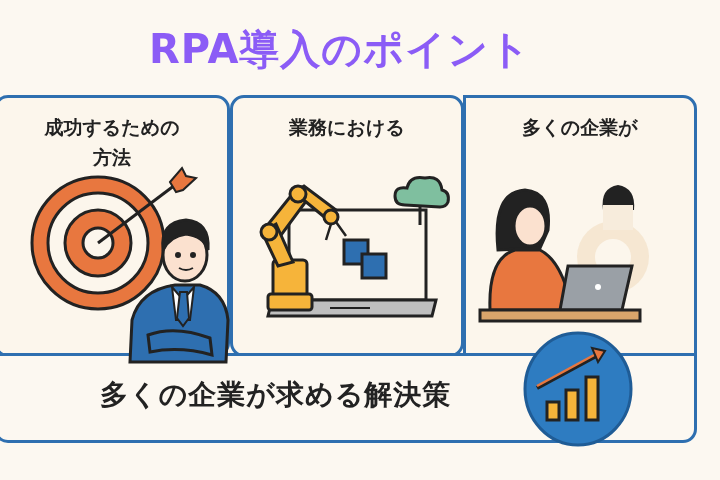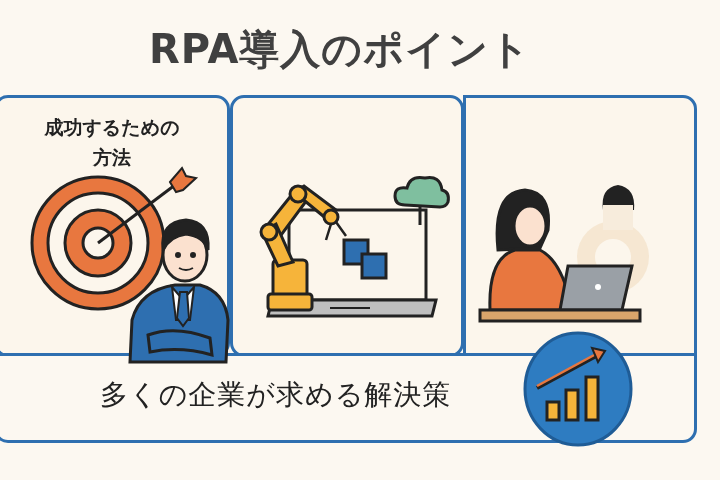--- a/index.html
+++ b/index.html
@@ -4,58 +4,60 @@
 <style>
   html, body { margin:0; padding:0; }
   body {
     width:720px; height:480px; overflow:hidden;
     background:#fcf8f1;
     font-family:"DejaVu Sans","Liberation Sans",sans-serif;
     position:relative; color:#222;
   }
   .title {
     position:absolute; left:0; top:22px; width:680px; text-align:center;
-    font-size:40px; font-weight:bold; letter-spacing:1px; color:#404040;
+    font-size:40px; font-weight:bold; letter-spacing:1px; color:#8b5cf6;
   }
   .panel {
     position:absolute; border:3px solid #2e6fb0; border-radius:14px;
     background:#fcf6ec; box-sizing:border-box;
   }
   .p1 { left:-6px; top:95px; width:236px; height:262px; }
   .p2 { left:230px; top:95px; width:234px; height:262px; }
   .p3 { left:463px; top:95px; width:234px; height:262px; border-radius:0 14px 0 0; }
   .bottom { left:-6px; top:353px; width:703px; height:90px; border-radius:0 0 14px 14px; background:#fcf8f1; }
   .ptitle {
     position:absolute; left:0; width:100%; top:14px; text-align:center;
     font-size:19px; font-weight:bold; line-height:30px; color:#222;
   }
   .btext {
-    position:absolute; left:100px; top:376px; font-size:28px; font-weight:normal; color:#222; letter-spacing:1px;
+    position:absolute; left:100px; top:376px; font-size:28px; font-weight:bold; color:#222; letter-spacing:1px;
   }
   svg { position:absolute; overflow:visible; }
 </style>
 </head>
 <body>
 
 <div class="title">RPA導入のポイント</div>
 
 <div class="panel p1">
   <div class="ptitle">
     <div>成功するための</div>
     <div>方法</div>
   </div>
 </div>
 
 <div class="panel p2">
   <div class="ptitle">
+    <div>業務における</div>
   </div>
 </div>
 
 <div class="panel p3">
   <div class="ptitle">
+    <div>多くの企業が</div>
   </div>
 </div>
 
 <div class="panel bottom"></div>
 <div class="btext">多くの企業が求める解決策</div>
 
 <svg width="720" height="480" style="left:0;top:0;pointer-events:none">
   <g stroke="#222" stroke-width="3">
     <circle cx="98" cy="243" r="66" fill="#e8773f"></circle>
     <circle cx="98" cy="243" r="50" fill="#fcf6ec"></circle>

